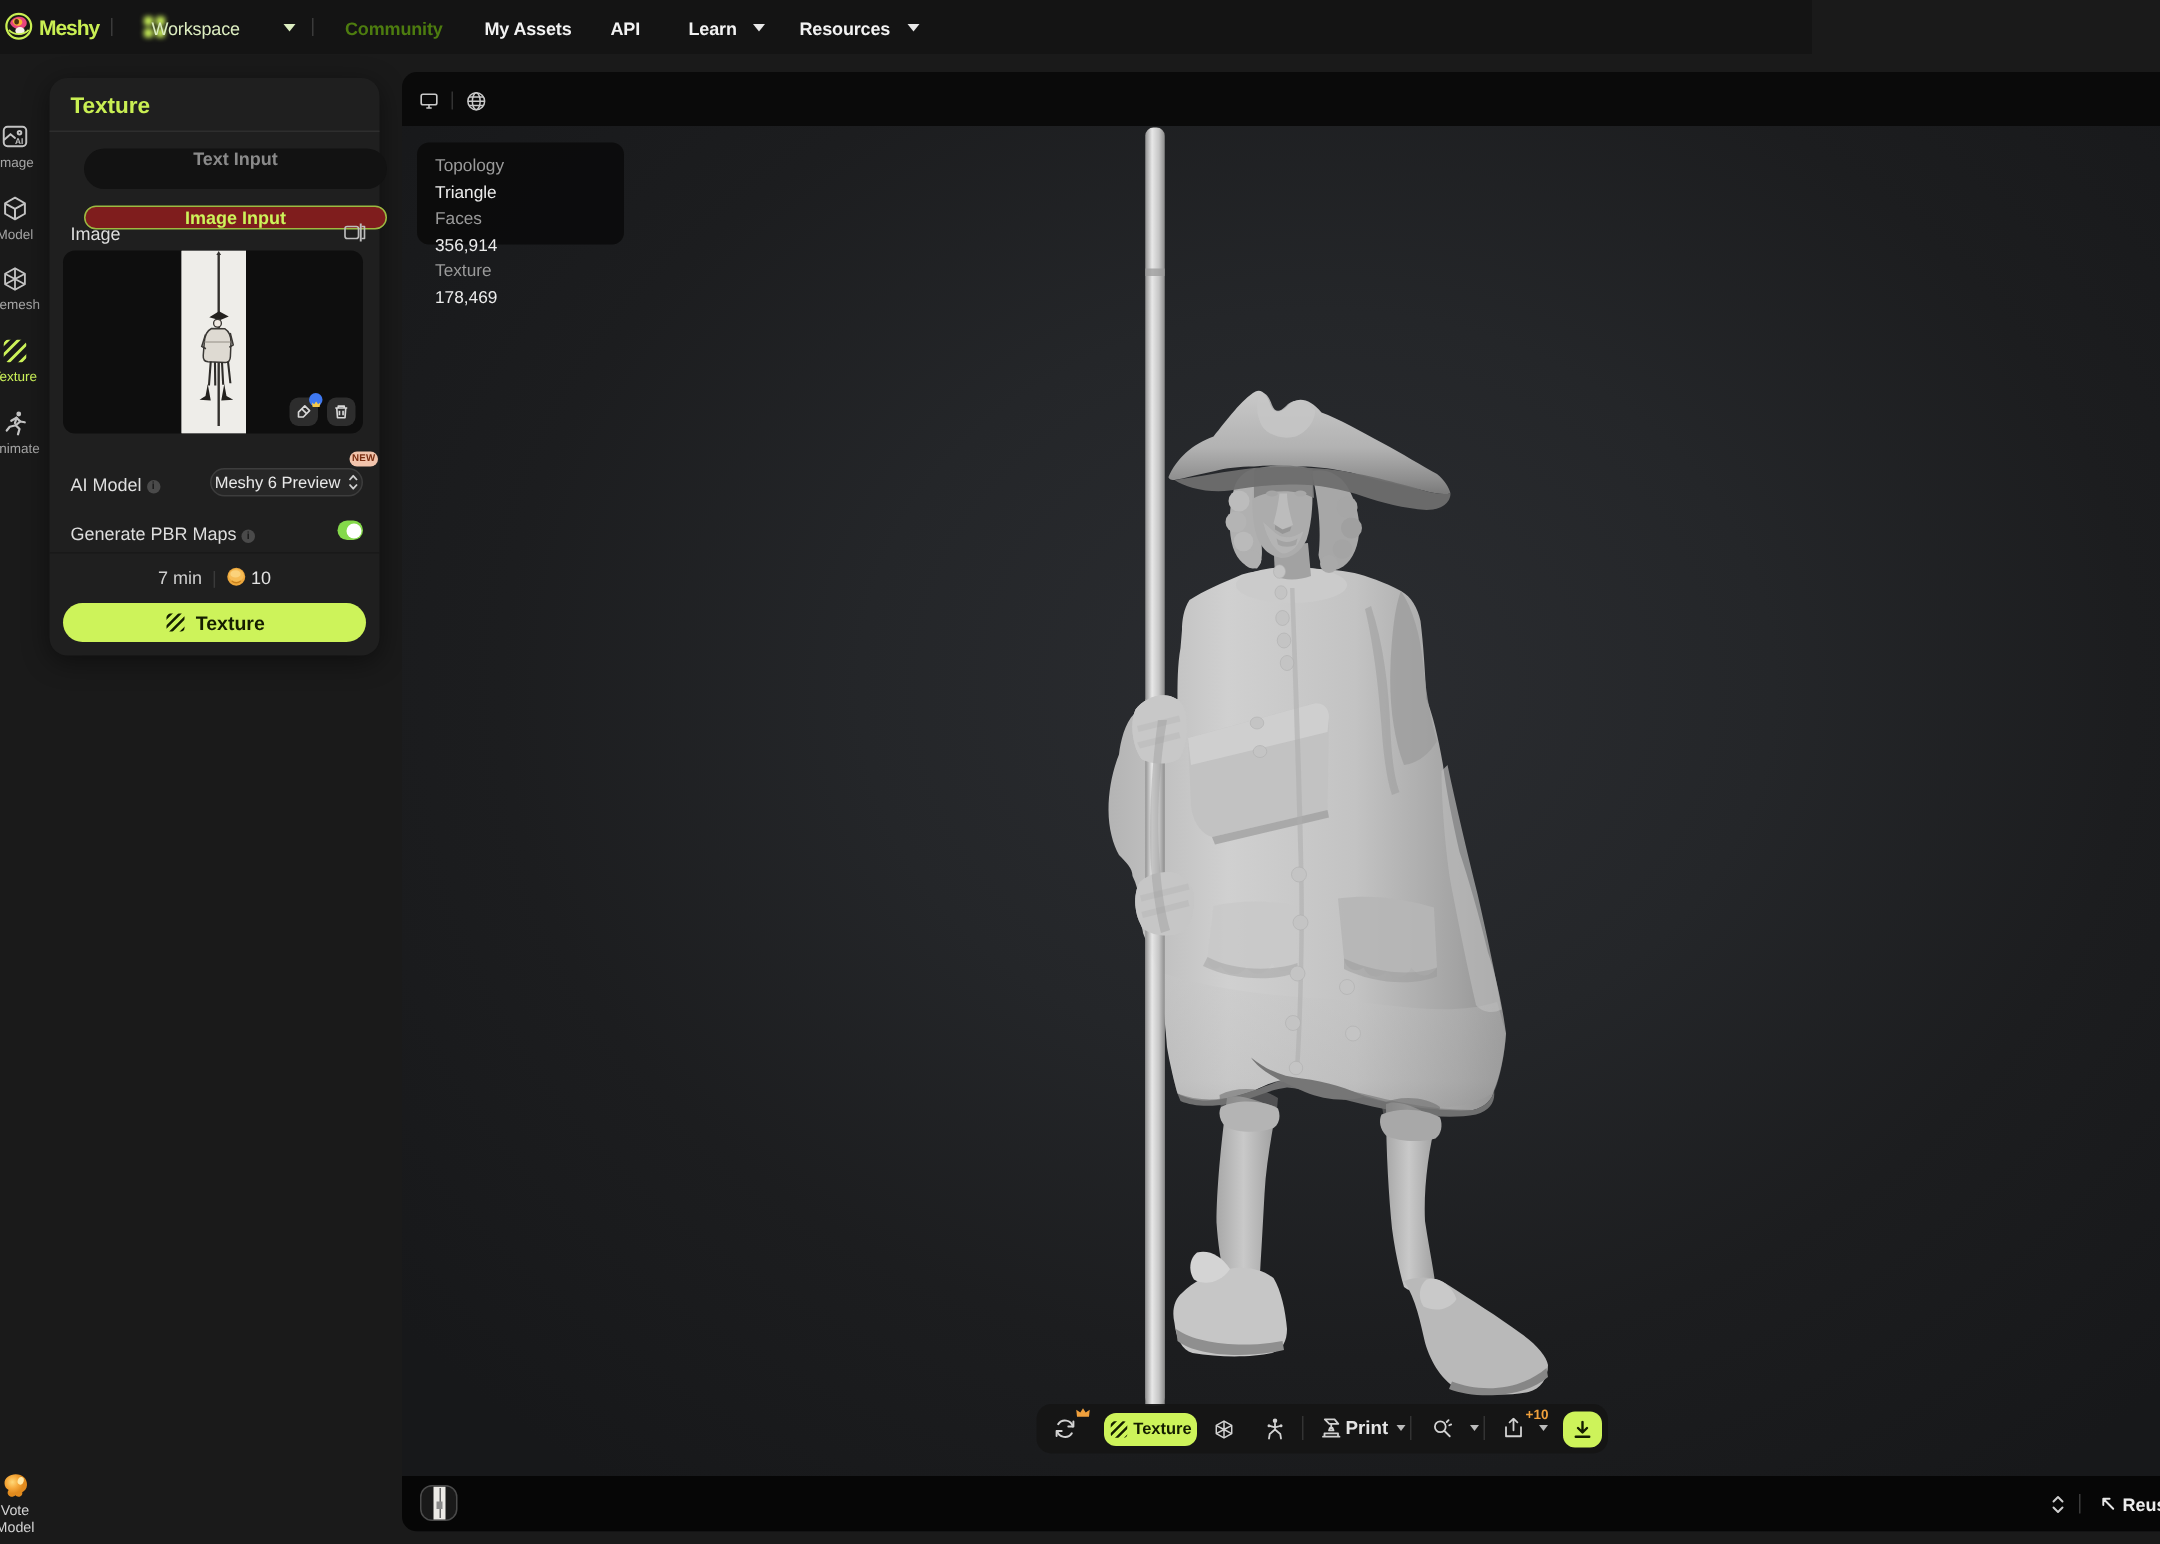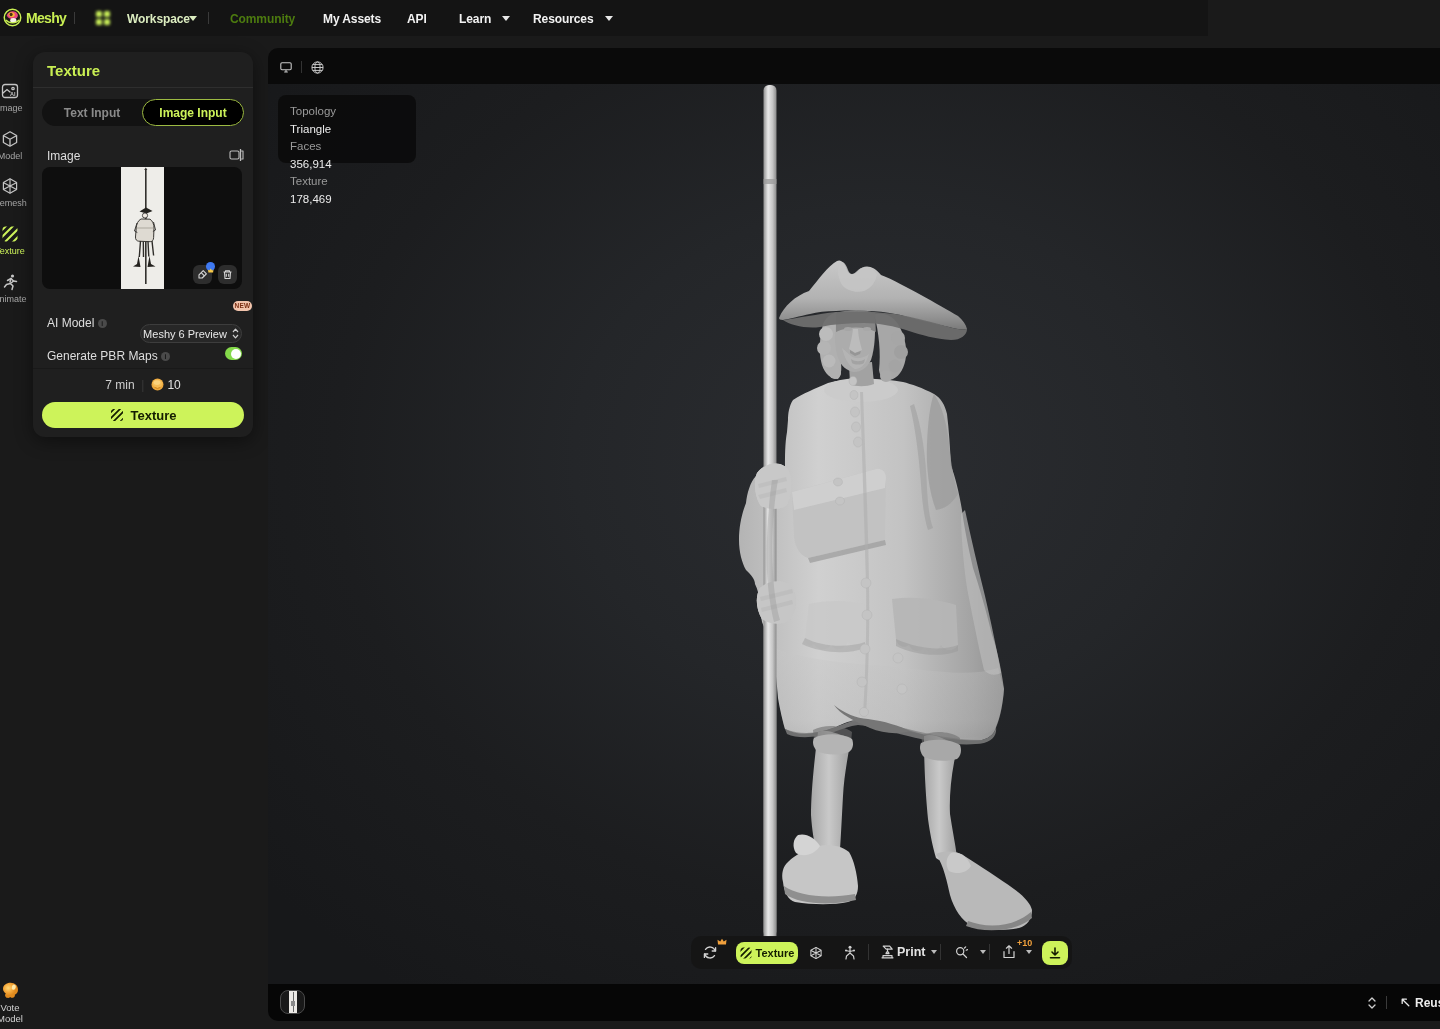--- a/index.html
+++ b/index.html
@@ -17,36 +17,36 @@
   .rail { position:absolute; left:0; top:36px; width:24px; height:993px; background:#1a1a1a; }
   .rail-item { position:absolute; left:-12px; width:44px; text-align:center; }
   .rail-item .lbl { font-size:9px; color:#a6a6a6; margin-top:3px; }
   .rail-item svg { display:block; margin:0 auto; }
 
   
   .panel { position:absolute; left:33px; top:52px; width:220px; height:385px;
     background:#1f1f1f; border-radius:12px; box-shadow:0 4px 18px rgba(0,0,0,.45); }
   .panel-title { position:absolute; left:14px; top:10px; font-size:15px; font-weight:700; color:#c9ef53; }
   .panel-div { position:absolute; left:0; top:35px; width:220px; height:1px; background:#2e2e2e; }
-  .tabs { position:absolute; left:9px; top:47px; width:202px; height:27px; background:#121212;
-    border-radius:13.5px; display:flex; }
+  .tabs { position:absolute; left:23px; top:47px; width:202px; height:27px; background:#121212;
+    border-radius:13.5px; display:flex;flex-direction:column; }
   .tab { flex:1; display:flex; align-items:center; justify-content:center; font-size:12px;
     font-weight:700; color:#8a8a8a; border-radius:13.5px; }
-  .tab.sel { background:#000000; color:#cdf35a; border:1px solid #9cba42; }
+  .tab.sel { background:#7f1d1d; color:#cdf35a; border:1px solid #9cba42;margin-top:24px; }
   .lbl-row { position:absolute; left:14px; font-size:12px; color:#dedede; font-weight:400; }
   .img-box { position:absolute; left:9px; top:115px; width:200px; height:122px; background:#0e0e0e;
     border-radius:8px; overflow:hidden; }
   .sketch { position:absolute; left:79px; top:0; width:43px; height:122px; background:#f2f2ef; }
   .pv-btn { position:absolute; width:19px; height:19px; border-radius:6px; background:#2d2d2d;
     display:flex; align-items:center; justify-content:center; }
   .badge-new { position:absolute; left:200px; top:249px; width:19px; height:10px; background:#f2c4ac;
     border-radius:5px; color:#7a2e12; font-size:6.5px; font-weight:700; text-align:center; line-height:10px; letter-spacing:.2px; }
   .dropdown { position:absolute; left:107px; top:260px; width:102px; height:19px; background:#272727;
     border:1px solid #3d3d3d; border-radius:9.5px; color:#e8e8e8; font-size:11px;
-    display:flex; align-items:center; justify-content:center; gap:5px;margin-top:12px; }
+    display:flex; align-items:center; justify-content:center; gap:5px; }
   .toggle { position:absolute; left:192px; top:295px; width:17px; height:13px; background:#84d94a;
     border-radius:7px; }
   .toggle::after { content:""; position:absolute; right:1.5px; top:1.5px; width:10px; height:10px;
     background:#fff; border-radius:50%; }
   .foot-div { position:absolute; left:0; top:316px; width:220px; height:1px; background:#191919; }
   .cost { position:absolute; left:0; top:326px; width:220px; text-align:center; font-size:12px; color:#e2e2e2; }
   .go-btn { position:absolute; left:9px; top:350px; width:202px; height:26px; background:#cdf35a;
     border-radius:13px; display:flex; align-items:center; justify-content:center; gap:7px;
     color:#141d00; font-size:13px; font-weight:700; }
   .info-i { display:inline-block; width:9px; height:9px; border-radius:50%; background:#4a4a4a;
@@ -91,21 +91,21 @@
 
   <span class="abs" style="left:26px;top:10px;font-size:14px;font-weight:700;color:#c9ef53;letter-spacing:-.7px">Meshy</span>
   <div class="vdiv abs" style="left:74px;top:12px"></div>
 
   <svg class="abs" style="left:95px;top:10px;filter:blur(1.7px)" width="16" height="16" viewBox="0 0 16 16">
     <rect x="1" y="1" width="6" height="6" rx="1.5" fill="#cdf35a"></rect>
     <rect x="9" y="1" width="6" height="6" rx="1.5" fill="#cdf35a"></rect>
     <rect x="1" y="9" width="6" height="6" rx="1.5" fill="#cdf35a"></rect>
     <rect x="9" y="9" width="6" height="6" rx="1.5" fill="#cdf35a"></rect>
   </svg>
-  <span class="abs" style="left:127px;top:11.5px;font-size:12px;font-weight:700;color:#dcedc0;letter-spacing:-.1px">Workspace</span>
+  <span class="abs" style="left:101px;top:11.5px;font-size:12px;font-weight:400;color:#dcedc0;letter-spacing:-.1px">Workspace</span>
   <span class="caret abs" style="left:183px;top:16px;border-top-color:#dcedc0"></span>
   <div class="vdiv abs" style="left:208px;top:12px"></div>
   <span class="abs nav-a" style="left:230px;top:11.5px;font-size:12px;font-weight:700;color:#4d7c0f;letter-spacing:-.1px">Community</span>
   <span class="abs nav-a" style="left:323px;top:11.5px;font-size:12px;font-weight:700;color:#f2f2f2;letter-spacing:-.1px">My Assets</span>
   <span class="abs nav-a" style="left:407px;top:11.5px;font-size:12px;font-weight:700;color:#f2f2f2;letter-spacing:-.1px">API</span>
   <span class="abs nav-a" style="left:459px;top:11.5px;font-size:12px;font-weight:700;color:#f2f2f2;letter-spacing:-.1px">Learn</span>
   <span class="caret abs" style="left:496px;top:16px"></span>
   <span class="abs nav-a" style="left:533px;top:11.5px;font-size:12px;font-weight:700;color:#f2f2f2;letter-spacing:-.1px">Resources</span>
   <span class="caret abs" style="left:599px;top:16px"></span>
 </div>

